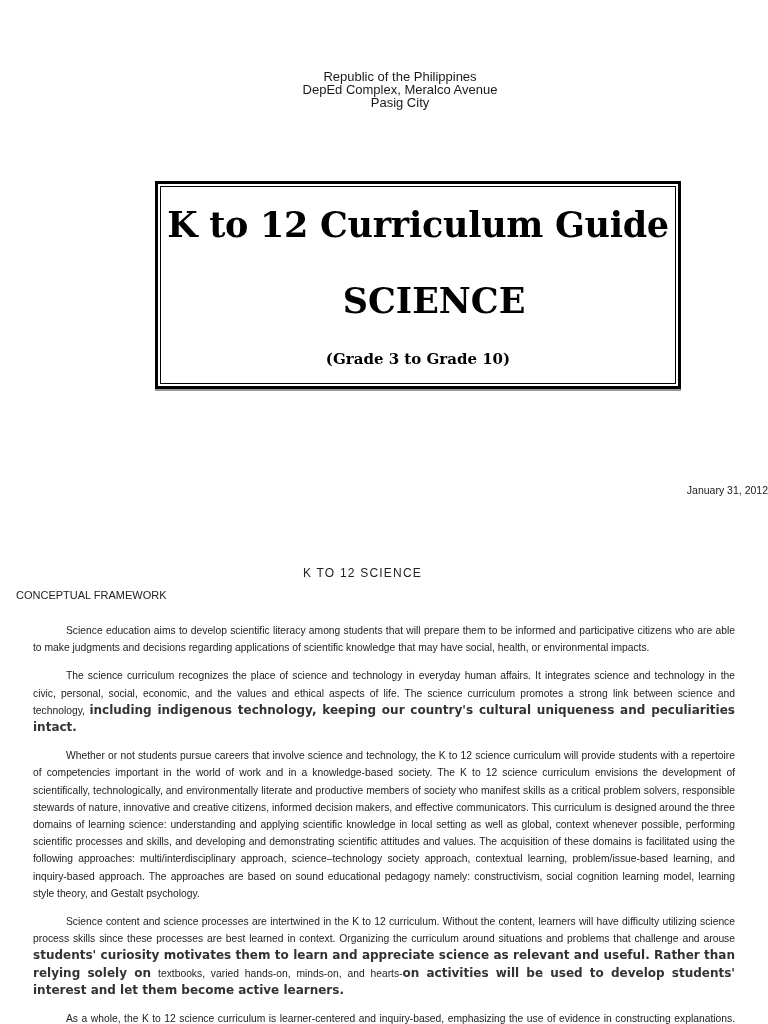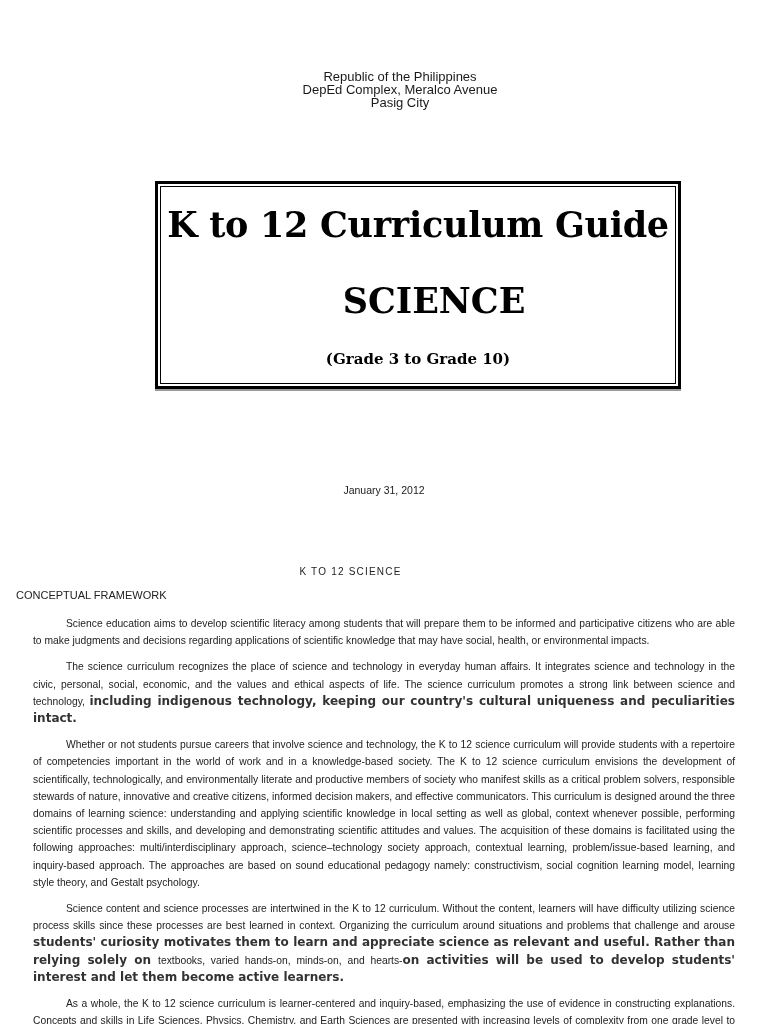--- a/index.html
+++ b/index.html
@@ -16,36 +16,36 @@
     box-sizing: border-box;
     border: 3px solid #000000;
     box-shadow: inset 0 0 0 2px #ffffff, inset 0 0 0 3px #000000, 0 2px 0 0 #9a9a9a;
     text-align: center;
     font-family: "DejaVu Serif", "Liberation Serif", serif; font-weight: bold; color: #000; margin-left: 36px;
   }
   .title-main { position: absolute; top: 20px; left: 0; width: 100%; font-size: 35px; letter-spacing: -0.3px; }
   .title-subject { position: absolute; top: 96px; left: 16px; width: 100%; font-size: 35px; }
   .title-grades { position: absolute; top: 166px; left: 0; width: 100%; font-size: 15px; }
   .date {
-    position: absolute; top: 484px; left: 0; width: 768px; text-align: center;
+    position: absolute; top: 484px; left: 0; width: 768px; text-align: right;
     font-size: 10.5px; color: #1a1a1a;
   }
   .section-label {
     position: absolute; top: 566px; left: 0; width: 701px; text-align: center;
-    font-size: 10px; letter-spacing: 1.2px; color: #222;
+    font-size: 12px; letter-spacing: 1.2px; color: #222; padding-left: 12px;
   }
   .section-heading {
     position: absolute; top: 589px; left: 16px; width: 768px; text-align: left;
     font-size: 11px; color: #222;
   }
   .body-text {
     position: absolute; top: 611px; left: 33px; width: 702px;
     font-size: 10.3px; line-height: 17.2px; color: #222;
   }
-  .body-text p { margin: 4px 0 9px 0; text-align: justify; text-indent: 33px; }
+  .body-text p { margin: 11px 0 9px 0; text-align: justify; text-indent: 33px; }
   .alt { font-family: "DejaVu Sans", sans-serif; font-size: 12px; font-weight: bold; color: #333; }
 </style>
 </head>
 <body>
 
 <div class="header">
   <div>Republic of the Philippines</div>
   <div>DepEd Complex, Meralco Avenue</div>
   <div>Pasig City</div>
 </div>

